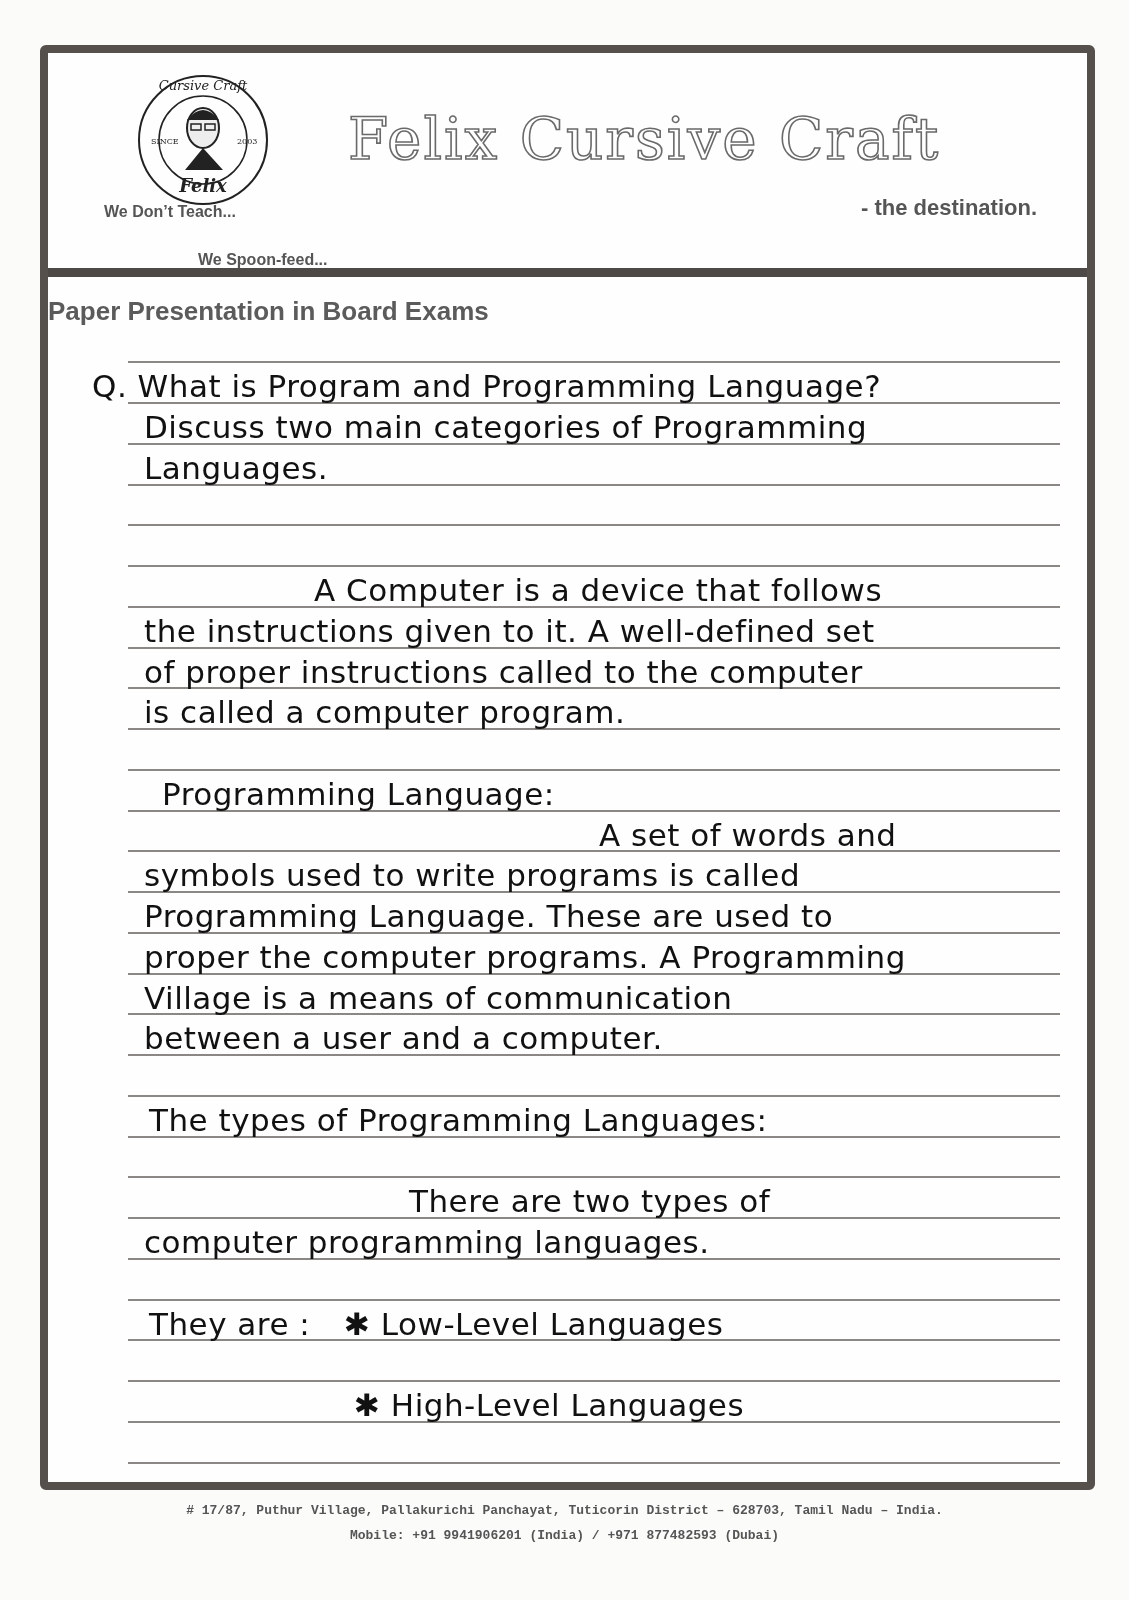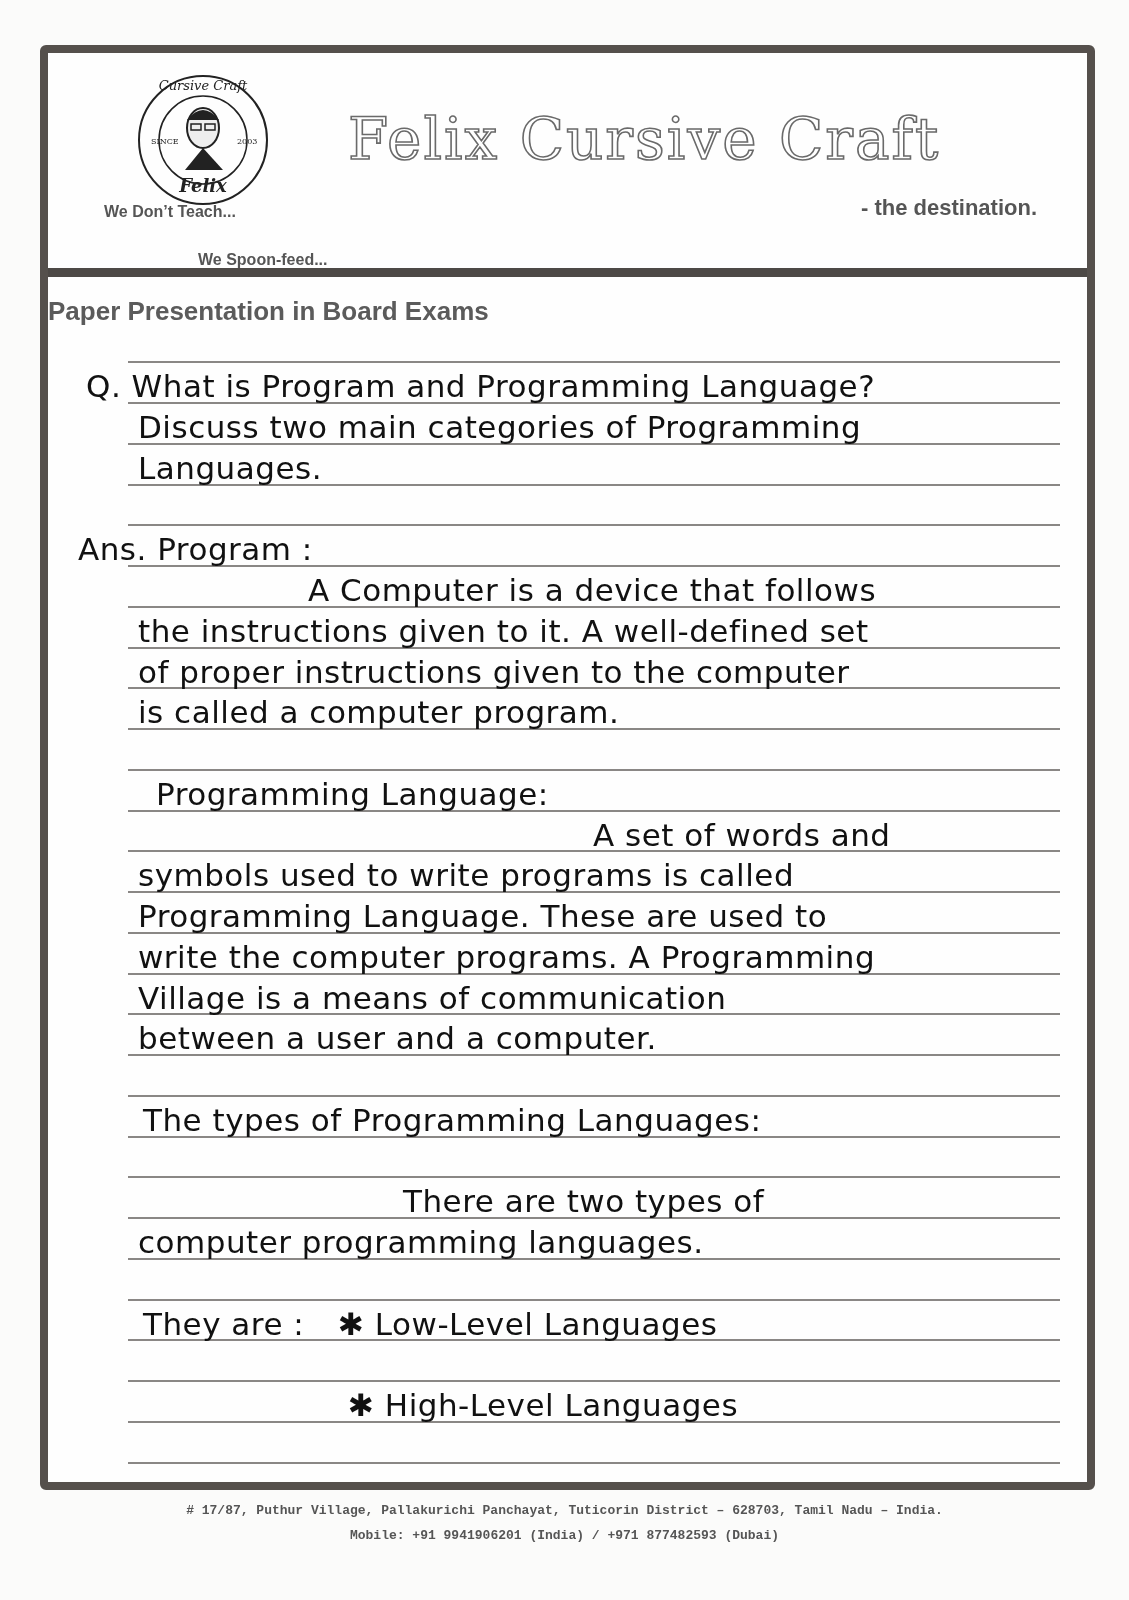--- a/index.html
+++ b/index.html
@@ -58,20 +58,21 @@
   .rule {
     position: absolute; left: 80px; width: 932px; height: 2px;
     background: #8a8785;
   }
   .hw {
     position: absolute;
     font-family: "DejaVu Sans", sans-serif;
     font-size: 31px; color: #111;
     white-space: nowrap;
     letter-spacing: 0.5px;
+    margin-left: 6px;
   }
   .footer {
     position: absolute; left: 0; right: 0; text-align: center;
     font-family: Liberation Mono, monospace; font-weight: bold;
     font-size: 13px; color: #555;
   }
 </style>
 </head>
 <body>
 
@@ -126,31 +127,30 @@
     <div class="rule" style="top:1286px"></div>
     <div class="rule" style="top:1327px"></div>
     <div class="rule" style="top:1368px"></div>
     <div class="rule" style="top:1409px"></div>
   </div>
 
   <div class="hw" style="left:38px; top:315px">Q. What is Program and Programming Language?</div>
   <div class="hw" style="left:90px; top:356px">Discuss two main categories of Programming</div>
   <div class="hw" style="left:90px; top:397px">Languages.</div>
 
-  <div class="hw" style="left:30px; top:478px">Ans. Program :</div>
   <div class="hw" style="left:260px; top:519px">A Computer is a device that follows</div>
   <div class="hw" style="left:90px; top:560px">the instructions given to it. A well-defined set</div>
-  <div class="hw" style="left:90px; top:601px">of proper instructions given to the computer</div>
+  <div class="hw" style="left:90px; top:601px">of proper instructions called to the computer</div>
   <div class="hw" style="left:90px; top:641px">is called a computer program.</div>
 
   <div class="hw" style="left:108px; top:723px">Programming Language:</div>
   <div class="hw" style="left:545px; top:764px">A set of words and</div>
   <div class="hw" style="left:90px; top:804px">symbols used to write programs is called</div>
   <div class="hw" style="left:90px; top:845px">Programming Language. These are used to</div>
-  <div class="hw" style="left:90px; top:886px">write the computer programs. A Programming</div>
+  <div class="hw" style="left:90px; top:886px">proper the computer programs. A Programming</div>
   <div class="hw" style="left:90px; top:927px">Village is a means of communication</div>
   <div class="hw" style="left:90px; top:967px">between a user and a computer.</div>
 
   <div class="hw" style="left:95px; top:1049px">The types of Programming Languages:</div>
   <div class="hw" style="left:355px; top:1130px">There are two types of</div>
   <div class="hw" style="left:90px; top:1171px">computer programming languages.</div>
 
   <div class="hw" style="left:95px; top:1253px">They are :</div>
   <div class="hw" style="left:290px; top:1253px">✱ Low-Level Languages</div>
   <div class="hw" style="left:300px; top:1334px">✱ High-Level Languages</div>

